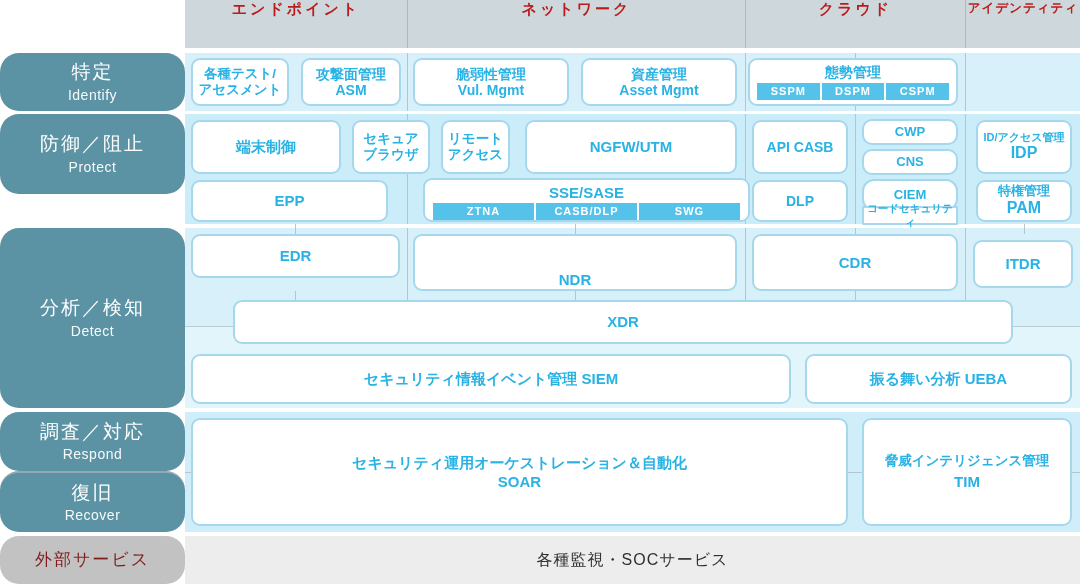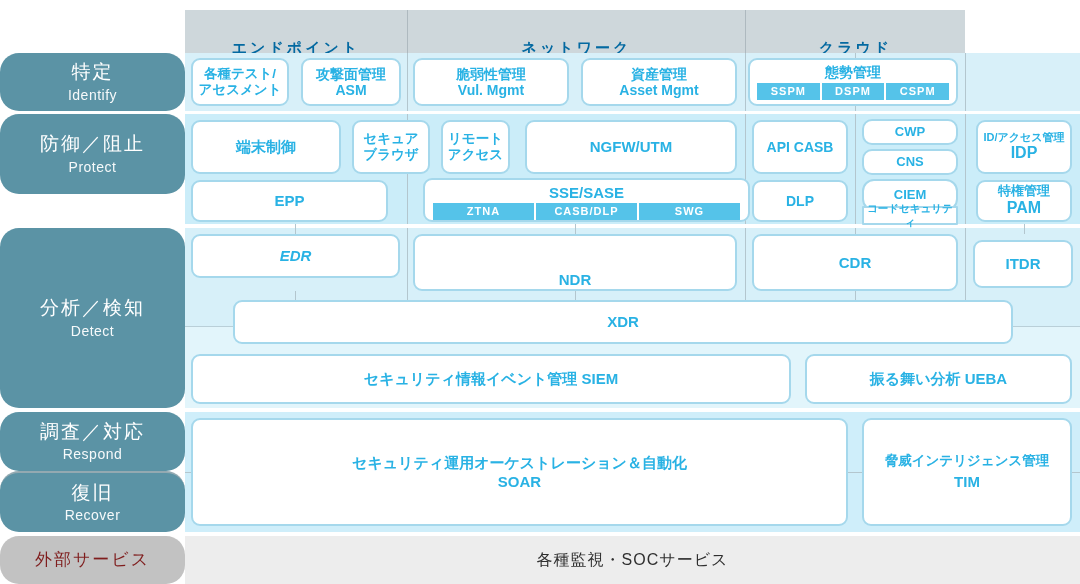--- a/index.html
+++ b/index.html
@@ -2,23 +2,23 @@
 <html><head>
 <meta charset="utf-8">
 <style>
   html,body{margin:0;padding:0;background:#ffffff;}
   #stage{
     position:relative;width:1080px;height:584px;background:#ffffff;overflow:hidden;
     font-family:"Liberation Sans","DejaVu Sans",sans-serif;
   }
   
   .hcell{
-    position:absolute;top:10px;height:48px;background:#ced7db;
-    display:flex;align-items:flex-end;justify-content:center;
-    color:#0369a1;font-weight:700;font-size:15px;letter-spacing:3px;
+    position:absolute;top:0;height:48px;background:#ced7db;
+    display:flex;align-items:flex-start;justify-content:center;
+    color:#b91c1c;font-weight:700;font-size:15px;letter-spacing:3px;
     box-sizing:border-box;border-left:1px solid #aeb9bf;
   }
   .hcell.first{border-left:none;}
   .hcell.small{font-size:12.5px;letter-spacing:1px;}
   
   .rlabel{
     position:absolute;left:0;width:185px;background:#5b93a5;
     display:flex;flex-direction:column;align-items:center;justify-content:center;
     box-sizing:border-box;z-index:2;border-radius:19px;
   }
@@ -61,20 +61,23 @@
 <div id="stage">
 
   <div class="hcell first" style="left:185px;width:222px;">
       <span>エンドポイント</span>
     </div>
   <div class="hcell" style="left:407px;width:338px;">
       <span>ネットワーク</span>
     </div>
   <div class="hcell" style="left:745px;width:220px;">
       <span>クラウド</span>
+    </div>
+  <div class="hcell small" style="left:965px;width:115px;">
+      <span>アイデンティティ</span>
     </div>
 
   <div class="rlabel" style="top:53px;height:58px;">
     <span class="jp">特定</span>
     <span class="en">Identify</span>
   </div>
   <div class="rlabel" style="top:114px;height:80px;">
     <span class="jp">防御／阻止</span>
     <span class="en">Protect</span>
   </div>
@@ -194,21 +197,21 @@
     <span>CIEM</span>
   </div>
   <div class="box fz105" style="left:862px;top:206px;width:96px;height:19px;border-radius:1px;">
     <span>コードセキュリティ</span>
   </div>
   <div class="box" style="left:976px;top:180px;width:96px;height:42px;">
     <span class="fz13 tight">特権管理</span>
     <span class="fz16 tight">PAM</span>
   </div>
 
-  <div class="box fz15" style="left:191px;top:234px;width:209px;height:44px;font-style:italic;">
+  <div class="box fz15" style="left:191px;top:234px;width:209px;height:44px;">
     <span>EDR</span>
   </div>
   <div class="box fz15" style="left:413px;top:234px;width:324px;height:57px;justify-content:flex-end;">
     <span>NDR</span>
   </div>
   <div class="box fz15" style="left:752px;top:234px;width:206px;height:57px;">
     <span>CDR</span>
   </div>
   <div class="box fz15" style="left:973px;top:240px;width:100px;height:48px;">
     <span>ITDR</span>

